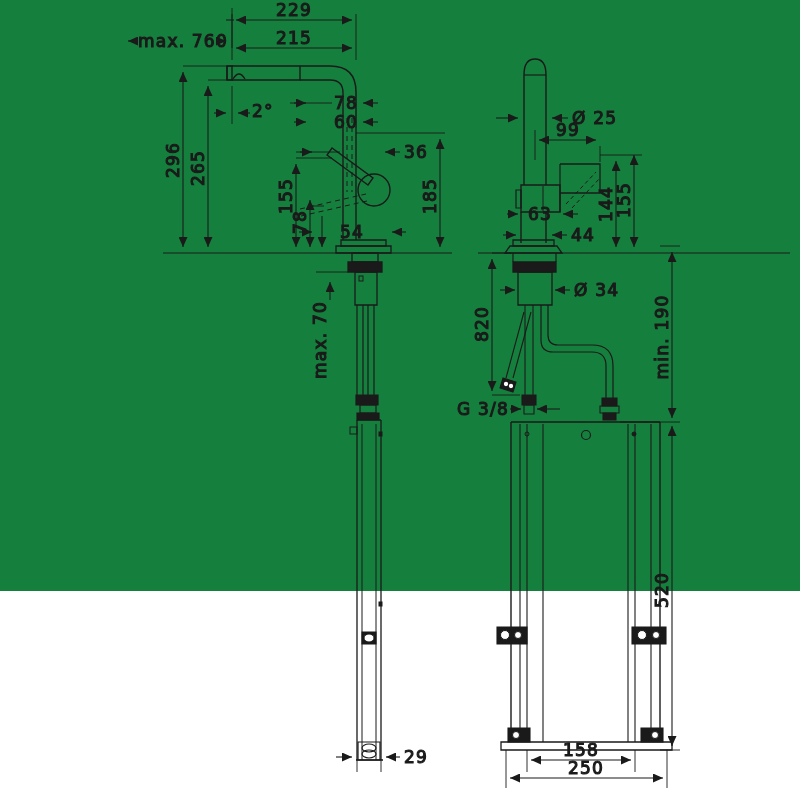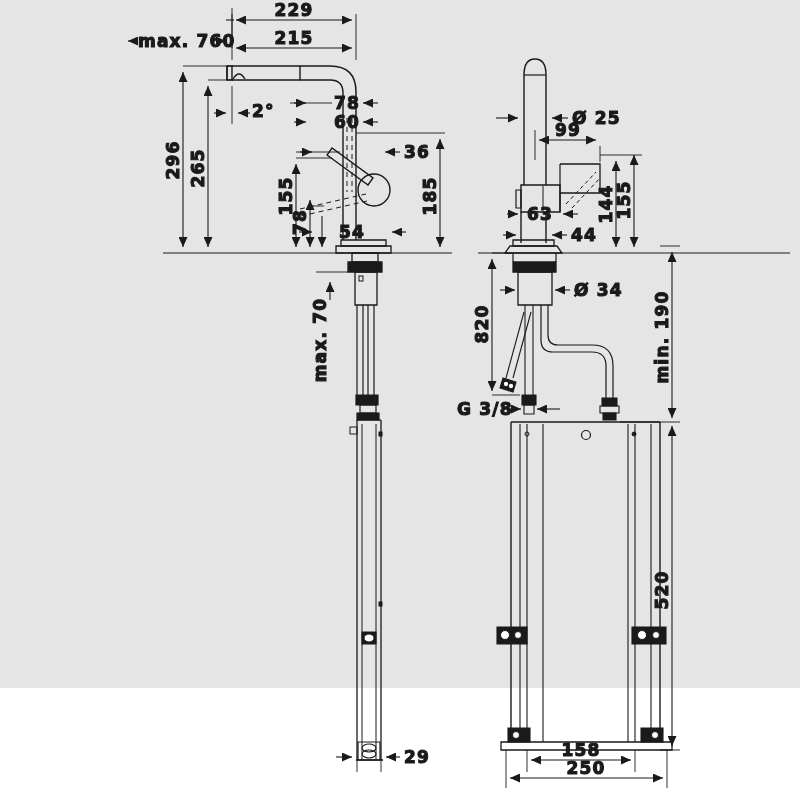--- a/index.html
+++ b/index.html
@@ -1,19 +1,19 @@
 <!DOCTYPE html>
 <html><head>
 <meta charset="utf-8">
 <title>Technical Drawing</title>
 <style>
   html,body{margin:0;padding:0;background:#ffffff;}
   body{width:800px;height:800px;overflow:hidden;
        font-family:"DejaVu Sans","Liberation Sans",sans-serif;}
-  #stage{position:relative;width:800px;height:688px;background:#e5e5e5;font-weight:bold;}
+  #stage{position:relative;width:800px;height:591px;background:#15803d;}
   svg{display:block;}
   .dimtext{font-family:"DejaVu Sans","Liberation Sans",sans-serif;
            font-size:17px; fill:#1a1a1a; letter-spacing:1.2px;}
 </style>
 </head>
 <body>
 
 <div id="stage">
 <svg width="800" height="800" viewBox="0 0 800 800">
 

